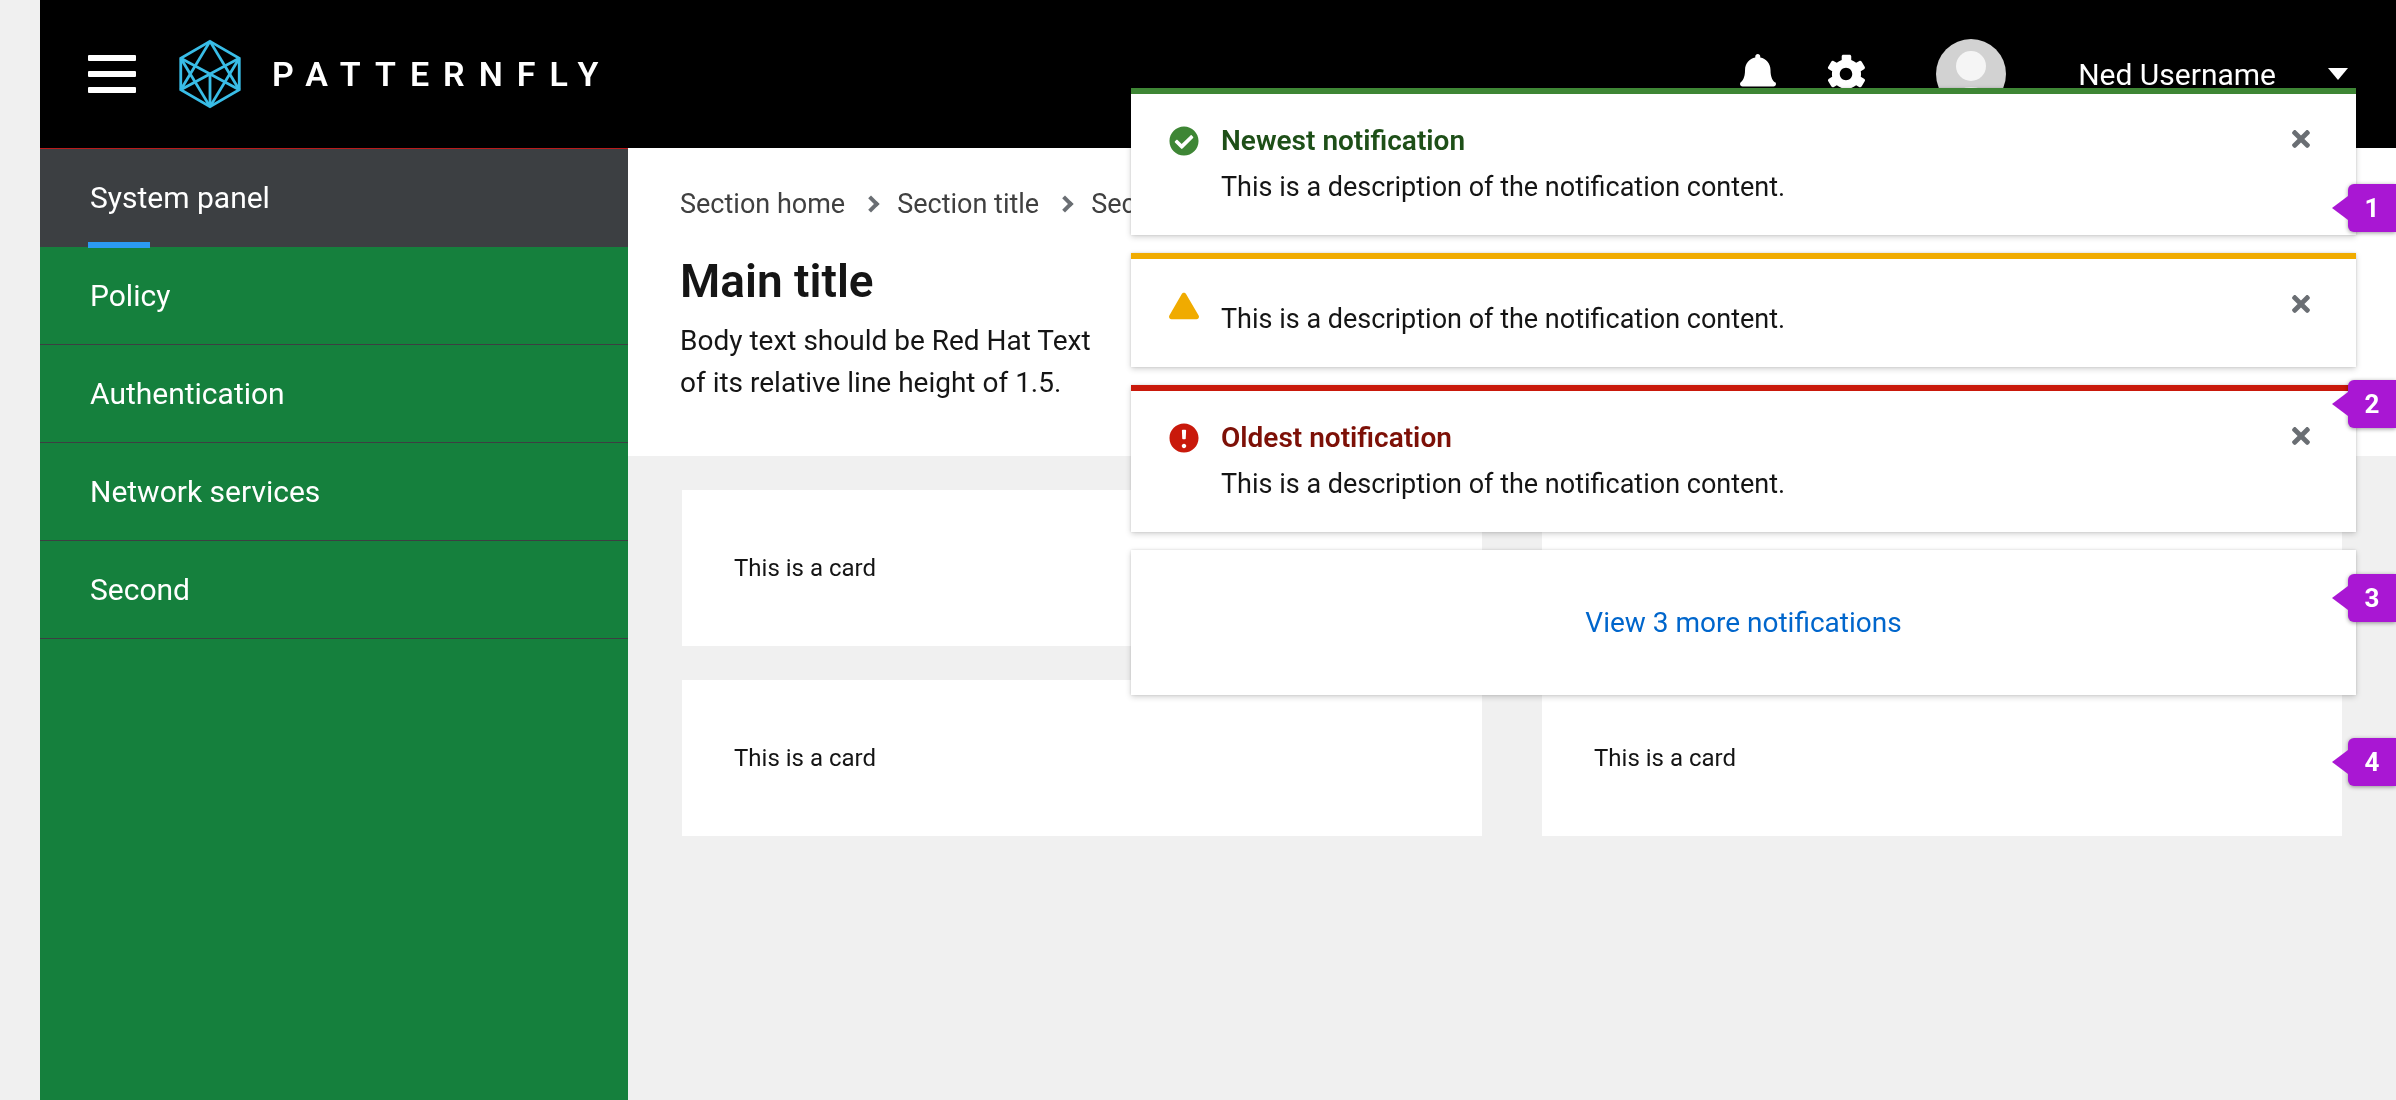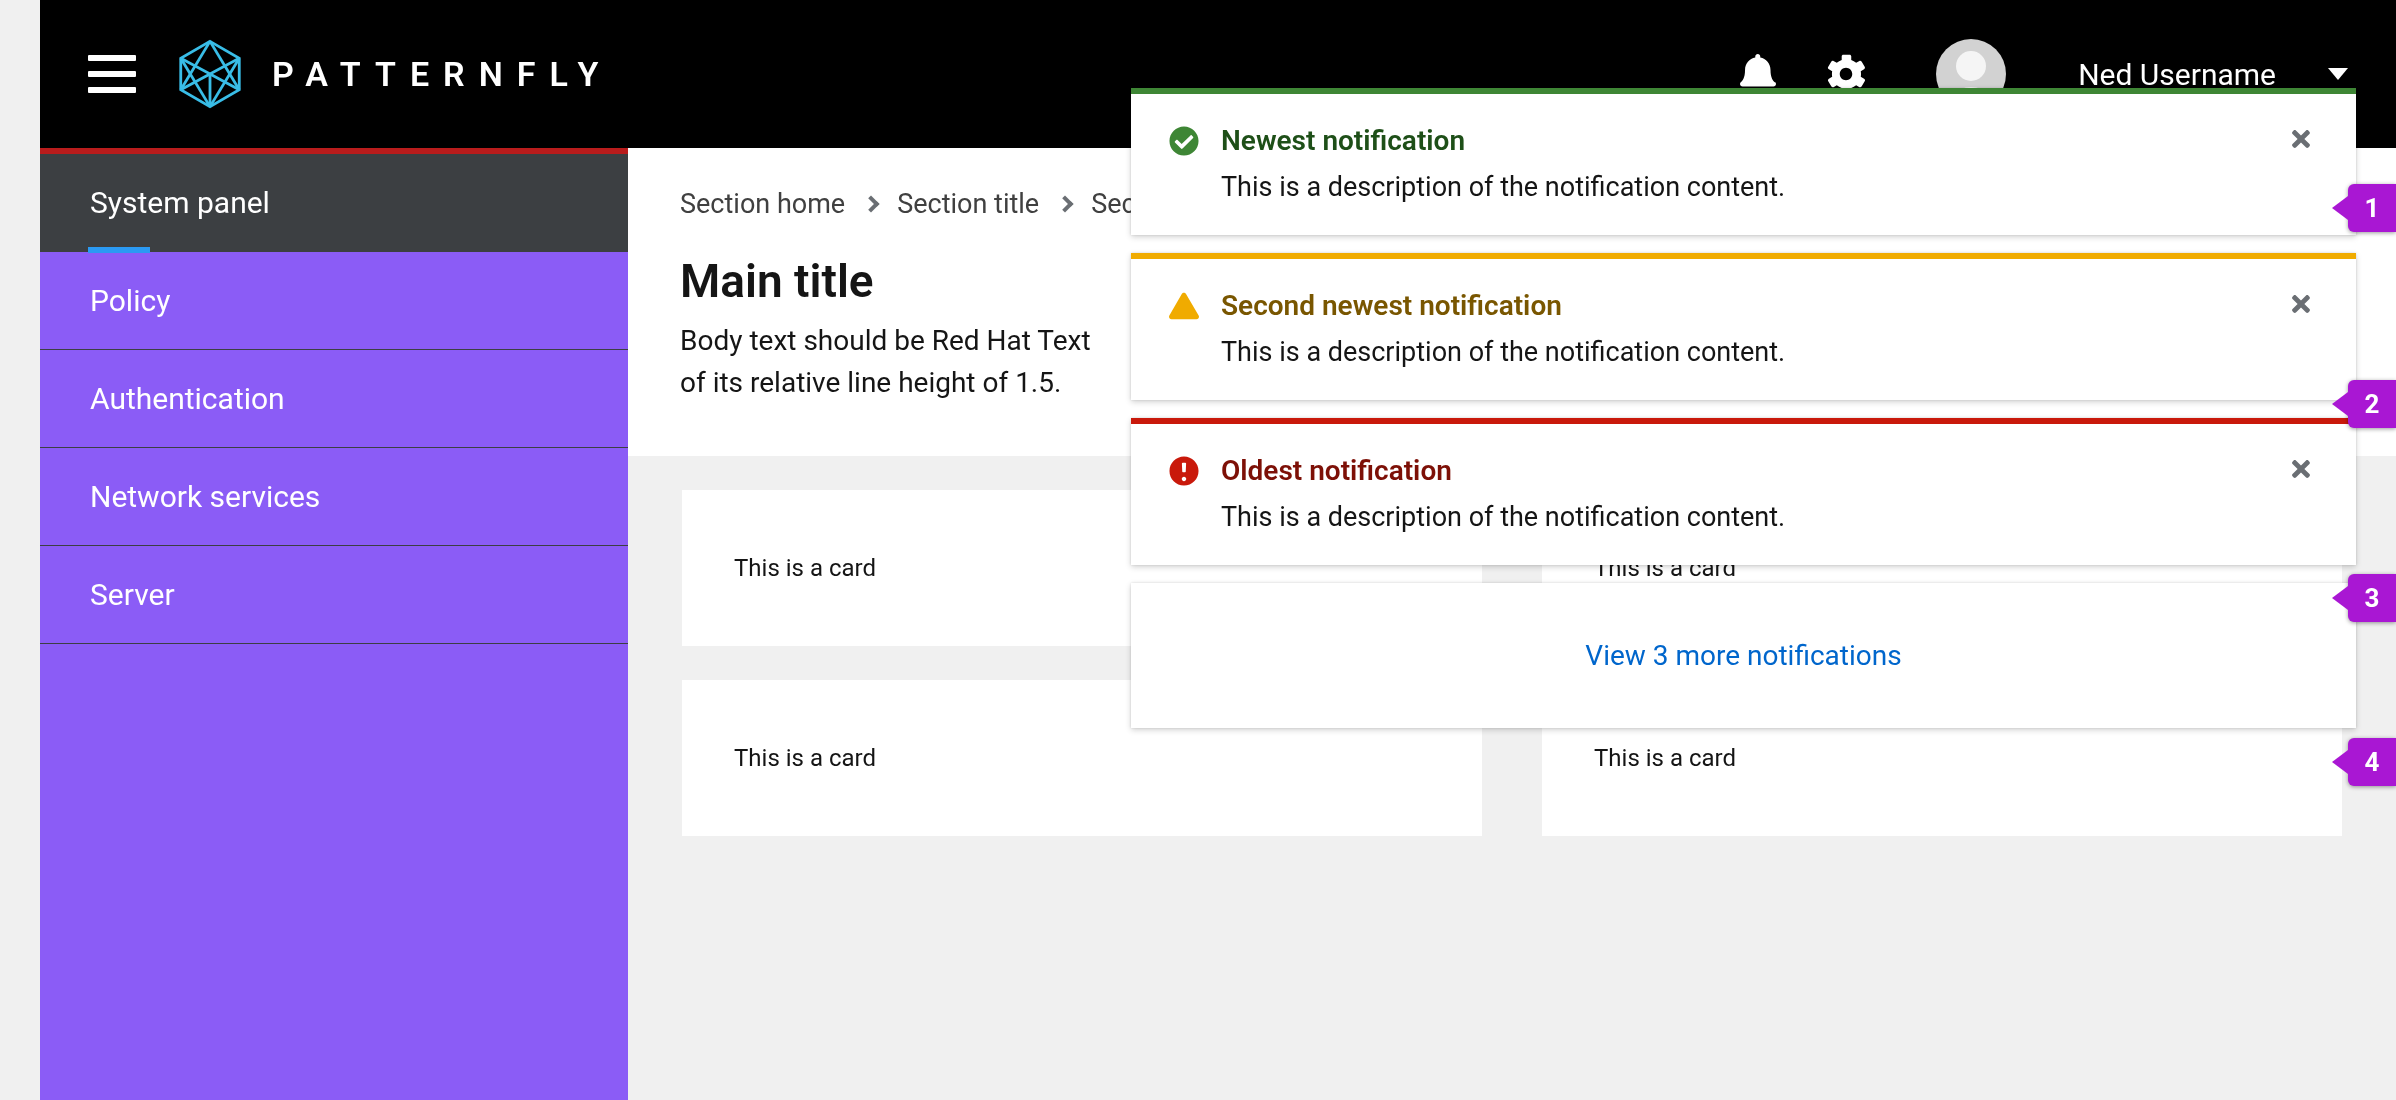--- a/index.html
+++ b/index.html
@@ -17,21 +17,21 @@
   .masthead-icons .icon { width: 40px; height: 40px; fill: #fff; color: #fff; }
   .avatar { width: 70px; height: 70px; border-radius: 50%; background: #d2d2d2; position: relative; overflow: hidden; margin-left: 22px; }
   .avatar::before { content:""; position:absolute; top:12px; left:50%; transform:translateX(-50%); width:30px; height:30px; background:#f5f5f5; border-radius:50%; }
   .avatar::after  { content:""; position:absolute; bottom:-18px; left:50%; transform:translateX(-50%); width:54px; height:40px; background:#f5f5f5; border-radius:28px 28px 0 0; }
   .user-dropdown { display:flex; align-items:center; gap: 52px; margin-left: 24px; cursor:pointer; }
   .user-name { font-size: 30px; }
   .caret-down { width:0; height:0; border-left:10px solid transparent; border-right:10px solid transparent; border-top:12px solid #fff; }
   
   .body { display:flex; flex:1; min-height:0; }
   
-  .sidebar { width: 588px; background:#8b5cf6; color:#fff; display:flex; flex-direction:column; border-top:6px solid #b91c1c; }
+  .sidebar { width: 588px; background:#15803d; color:#fff; display:flex; flex-direction:column; border-top:1px solid #b91c1c; }
   .nav-item { display:flex; align-items:center; padding: 0 50px; height:98px; font-size:30px; color:#fff; border-bottom:1px solid #3c3f42; cursor:pointer; position:relative; }
   .nav-item.active { background:#3c3f42; }
   .nav-item.active::after { content:""; position:absolute; left:48px; bottom:-2px; width:62px; height:6px; background:#2b9af3; }
   
   .main { flex:1; background:#f0f0f0; display:flex; flex-direction:column; }
   .page-section { background:#fff; padding: 40px 52px 52px 52px; }
   .breadcrumb { display:flex; align-items:center; gap:20px; font-size:27px; }
   .breadcrumb a { color:#404040; text-decoration:none; }
   .chev-r { width:12px; height:12px; border-top:4px solid #6a6e73; border-right:4px solid #6a6e73; transform:rotate(45deg); display:inline-block; }
   .page-title { font-size:46px; font-weight:600; margin-top:34px; }
@@ -118,21 +118,21 @@
       <div class="nav-item">
           <span>Policy</span>
         </div>
       <div class="nav-item">
           <span>Authentication</span>
         </div>
       <div class="nav-item">
           <span>Network services</span>
         </div>
       <div class="nav-item">
-          <span>Server</span>
+          <span>Second</span>
         </div>
     </nav>
 
     <main class="main">
       <section class="page-section">
         <nav class="breadcrumb">
           <a href="#">Section home</a>
           <span class="chev-r"></span>
           <a href="#">Section title</a>
           <span class="chev-r"></span>
@@ -175,21 +175,20 @@
             <path fill="#6a6e73" d="M242 256l100-100c12-12 12-32 0-45l-22-22c-12-12-32-12-45 0L176 189 76 89c-12-12-32-12-45 0L9 111c-12 12-12 32 0 45l100 100L9 356c-12 12-12 32 0 45l22 22c12 12 32 12 45 0l100-100 100 100c12 12 32 12 45 0l22-22c12-12 12-32 0-45L242 256z"></path>
           </svg>
       </button>
     </div>
 
     <div class="alert warning">
       <svg class="alert-icon" viewBox="0 0 576 512">
           <path d="M569 440L327 24c-18-32-64-32-82 0L7 440c-18 32 5 72 41 72h480c36 0 59-40 41-72zM288 354c-21 0-38 17-38 38s17 38 38 38 38-17 38-38-17-38-38-38zm-36-156l6 112c0 7 6 12 12 12h36c7 0 12-5 12-12l6-112c0-7-5-14-12-14h-48c-7 0-12 7-12 14z"></path>
         </svg>
       <div class="alert-main">
-        <div class="alert-title">Second newest notification</div>
         <div class="alert-desc">This is a description of the notification content.</div>
       </div>
       <button class="alert-close">
         <svg width="26" height="26" viewBox="0 0 352 512">
             <path fill="#6a6e73" d="M242 256l100-100c12-12 12-32 0-45l-22-22c-12-12-32-12-45 0L176 189 76 89c-12-12-32-12-45 0L9 111c-12 12-12 32 0 45l100 100L9 356c-12 12-12 32 0 45l22 22c12 12 32 12 45 0l100-100 100 100c12 12 32 12 45 0l22-22c12-12 12-32 0-45L242 256z"></path>
           </svg>
       </button>
     </div>
 
     <div class="alert danger">

